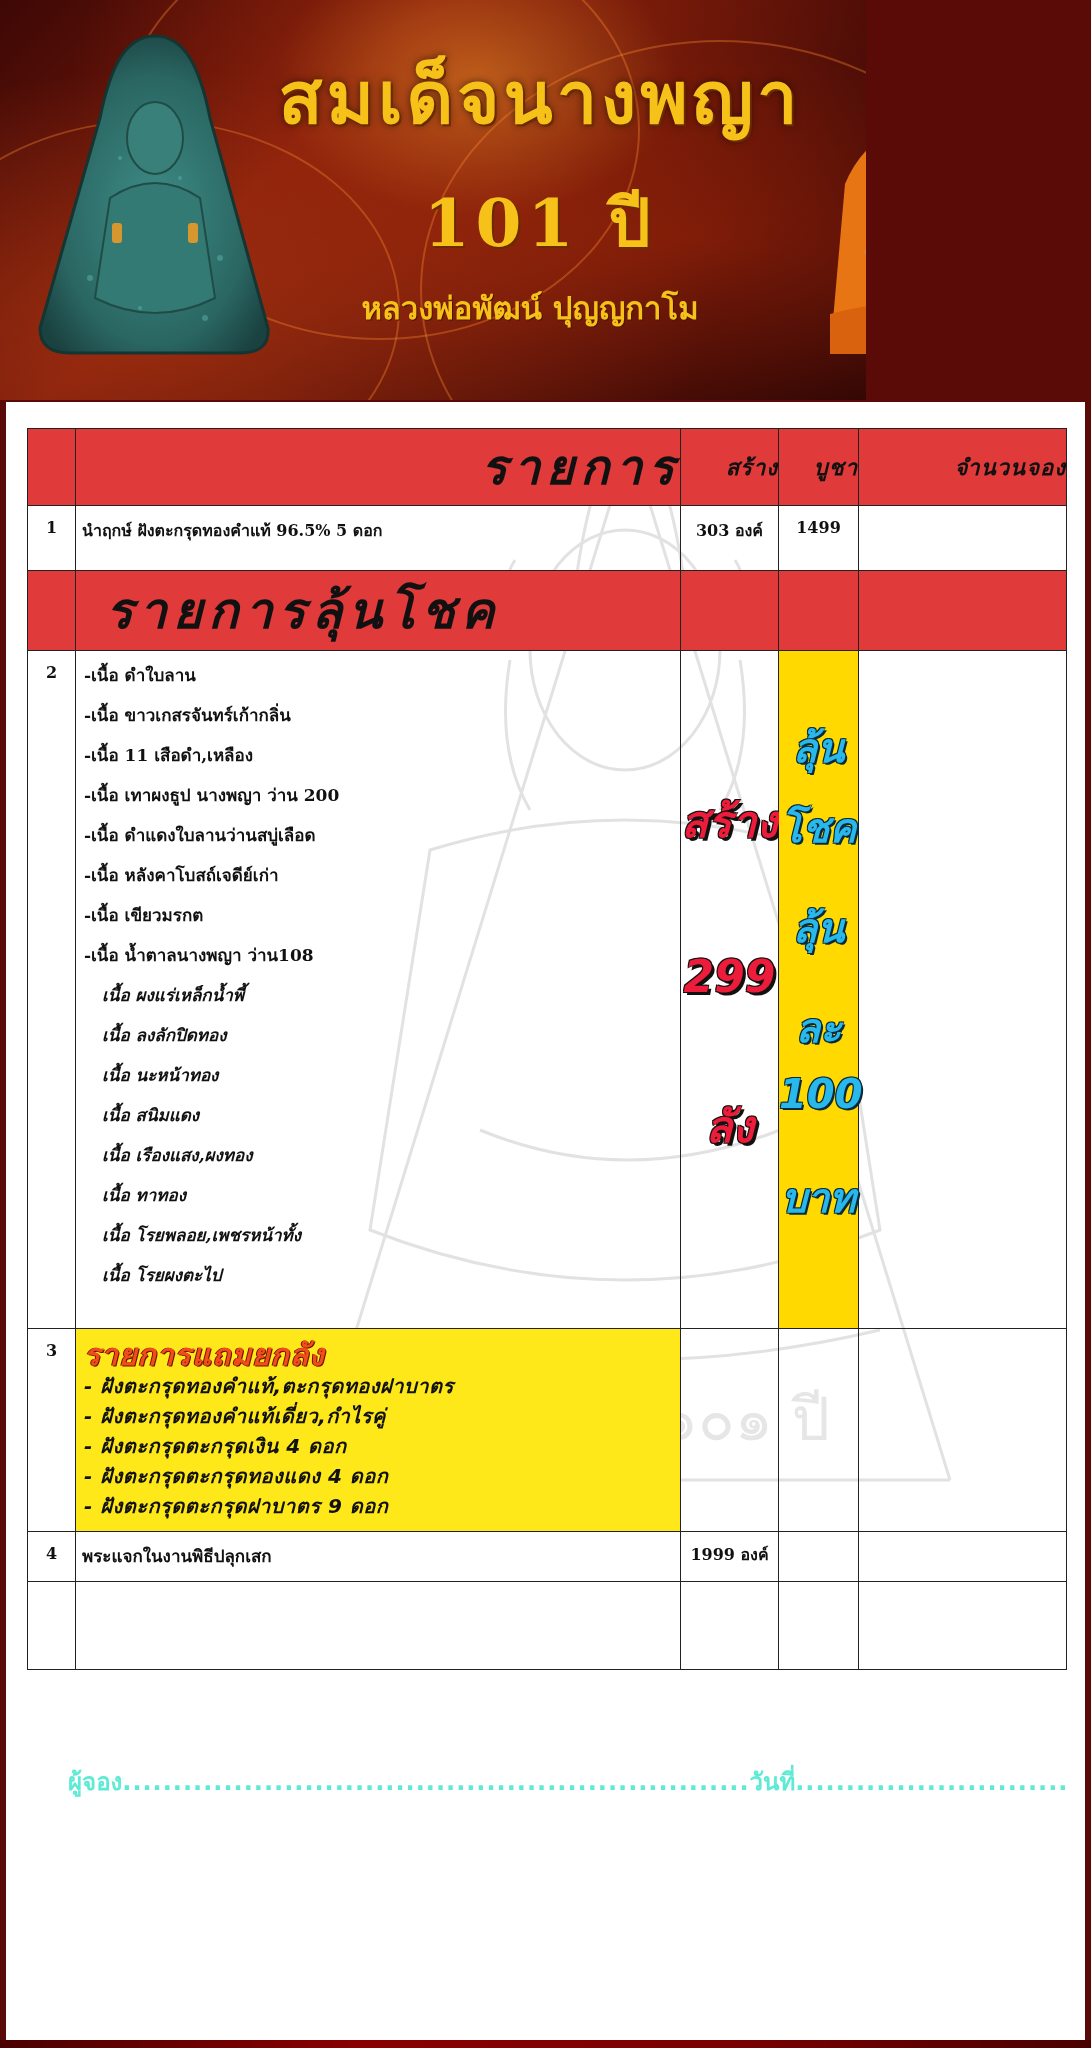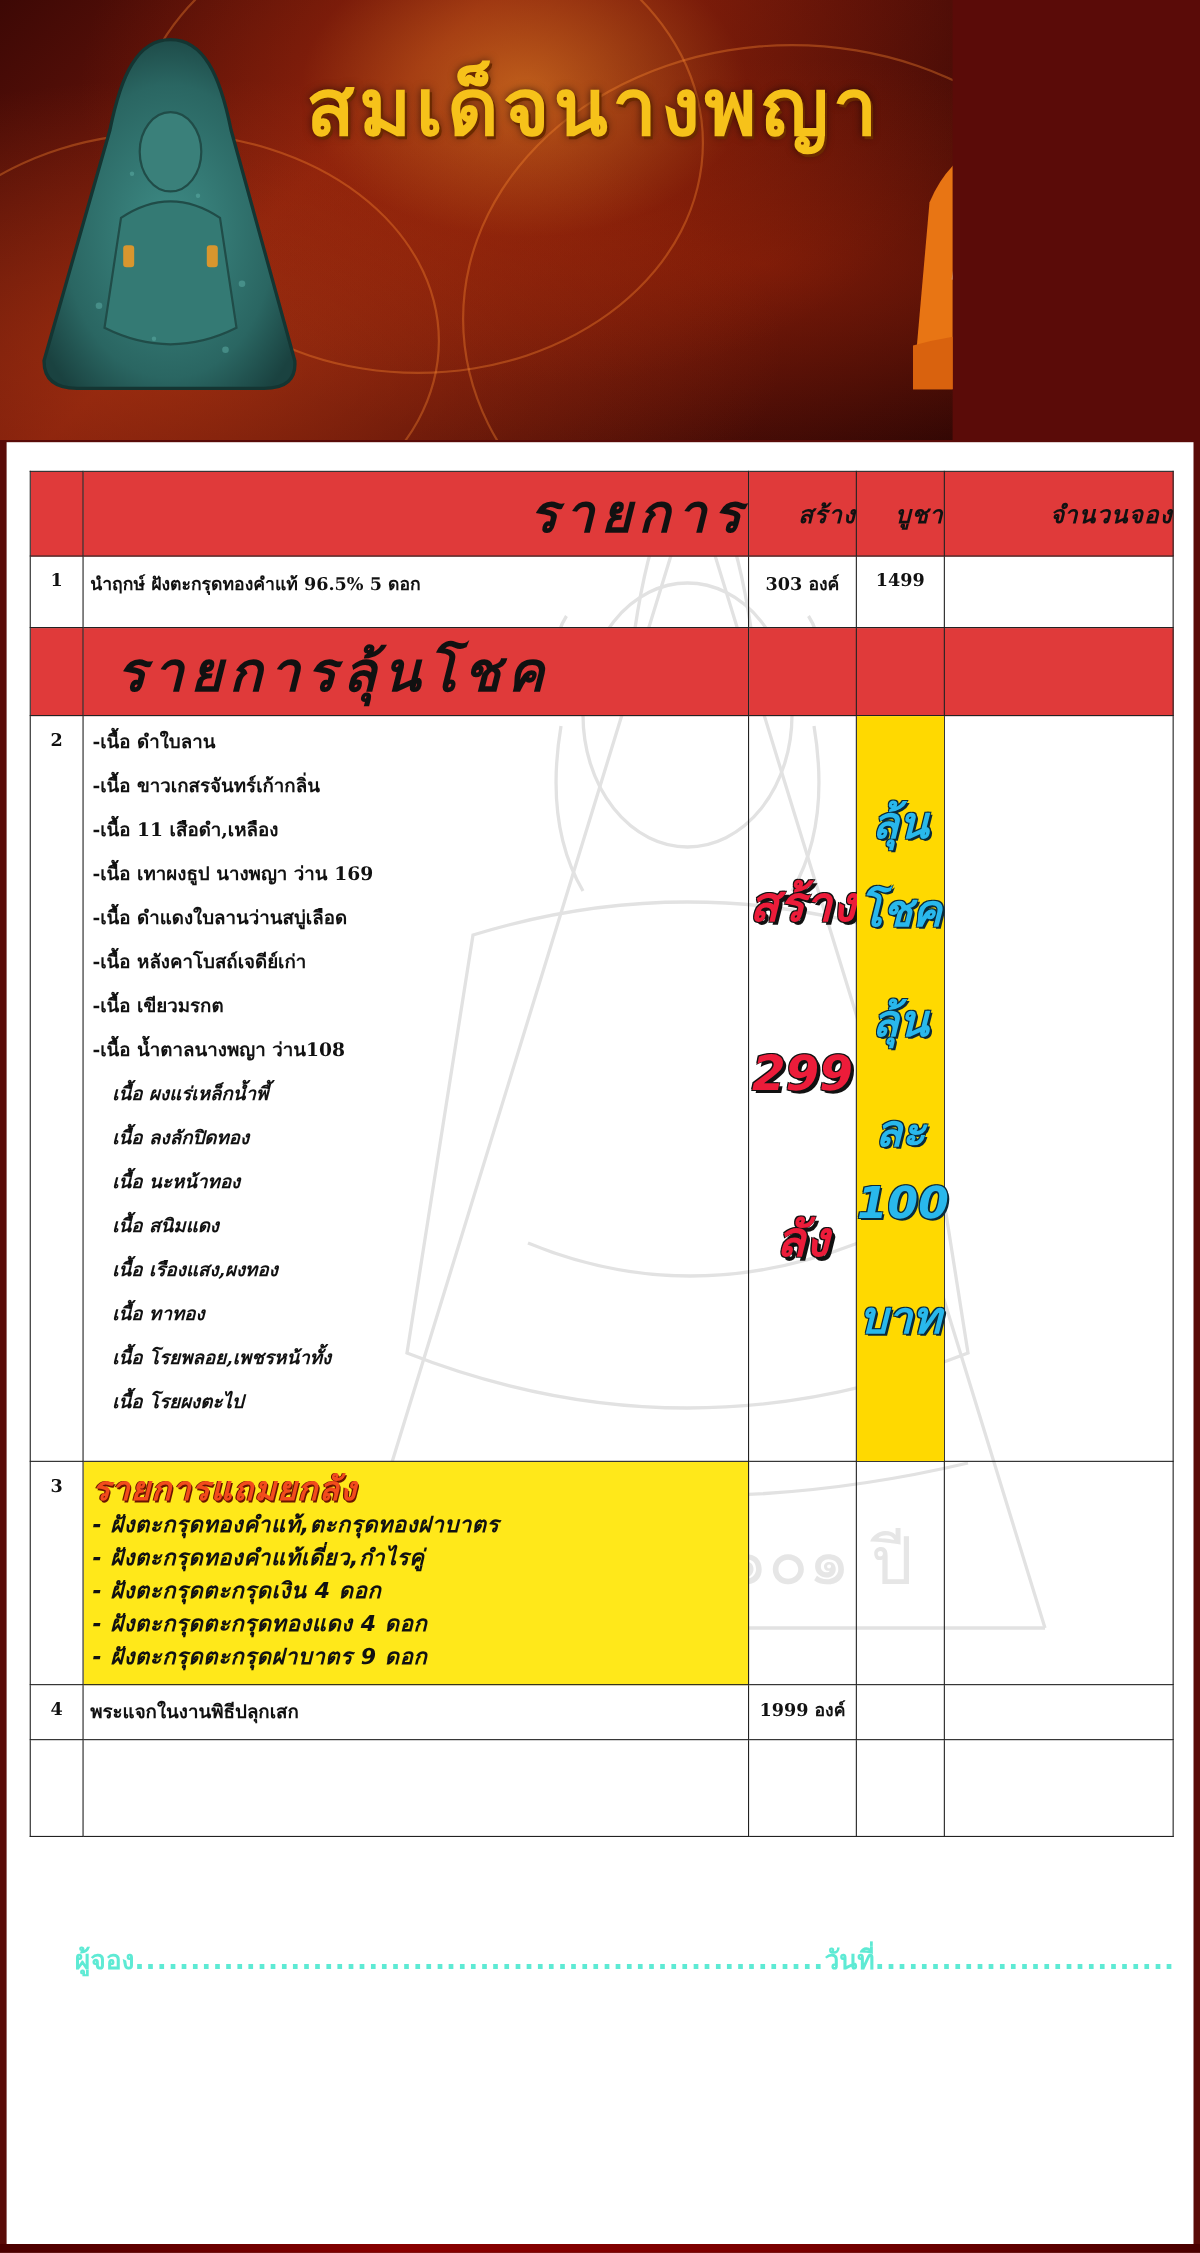--- a/index.html
+++ b/index.html
@@ -188,20 +188,22 @@
     <ellipse cx="150" cy="55" rx="42" ry="50" fill="#c9a088" stroke="#7a5a48" stroke-width="2"></ellipse>
     <path d="M100 100 Q150 90 200 100 L210 150 Q150 160 90 150 Z" fill="#b88a70"></path>
     <path d="M40 340 L55 170 Q80 110 150 105 Q230 110 260 170 L285 340 Z" fill="#e87514"></path>
     <path d="M90 150 Q120 130 150 140 L130 250 L75 240 Z" fill="#c79476"></path>
     <path d="M150 140 Q210 130 250 170 L270 300 L170 300 Z" fill="#f08a22"></path>
     <ellipse cx="165" cy="250" rx="50" ry="28" fill="#b78468"></ellipse>
     <path d="M40 300 Q150 270 285 310 L285 340 L40 340 Z" fill="#d9620e"></path>
   </svg>
 
   <div class="banner-title">สมเด็จนางพญา</div>
+  <div class="banner-years">101 ปี</div>
+  <div class="banner-monk-name">หลวงพ่อพัฒน์ ปุญญกาโม</div>
   <div class="signature">พัฒน์</div>
 </div>
 
 <div class="paper"></div>
 
 <svg class="watermark" viewBox="0 0 700 1100">
   <g fill="none" stroke="#e2e2e2" stroke-width="3">
     <path d="M350 10 L30 1050 M350 10 L670 1050"></path>
     <path d="M350 10 C320 10 300 100 290 200 M350 10 C380 10 400 100 410 200"></path>
     <ellipse cx="345" cy="220" rx="95" ry="120"></ellipse>
@@ -248,21 +250,21 @@
     <td></td>
   </tr>
 
   <tr class="row2">
     <td class="num">2</td>
     <td>
       <ul class="lucky-list">
         <li>-เนื้อ ดำใบลาน</li>
         <li>-เนื้อ ขาวเกสรจันทร์เก้ากลิ่น</li>
         <li>-เนื้อ 11 เสือดำ,เหลือง</li>
-        <li>-เนื้อ เทาผงธูป นางพญา ว่าน 169</li>
+        <li>-เนื้อ เทาผงธูป นางพญา ว่าน 200</li>
         <li>-เนื้อ ดำแดงใบลานว่านสบู่เลือด</li>
         <li>-เนื้อ หลังคาโบสถ์เจดีย์เก่า</li>
         <li>-เนื้อ เขียวมรกต</li>
         <li>-เนื้อ น้ำตาลนางพญา ว่าน108</li>
         <li class="indent">เนื้อ ผงแร่เหล็กน้ำพี้</li>
         <li class="indent">เนื้อ ลงลักปิดทอง</li>
         <li class="indent">เนื้อ นะหน้าทอง</li>
         <li class="indent">เนื้อ สนิมแดง</li>
         <li class="indent">เนื้อ เรืองแสง,ผงทอง</li>
         <li class="indent">เนื้อ ทาทอง</li>

